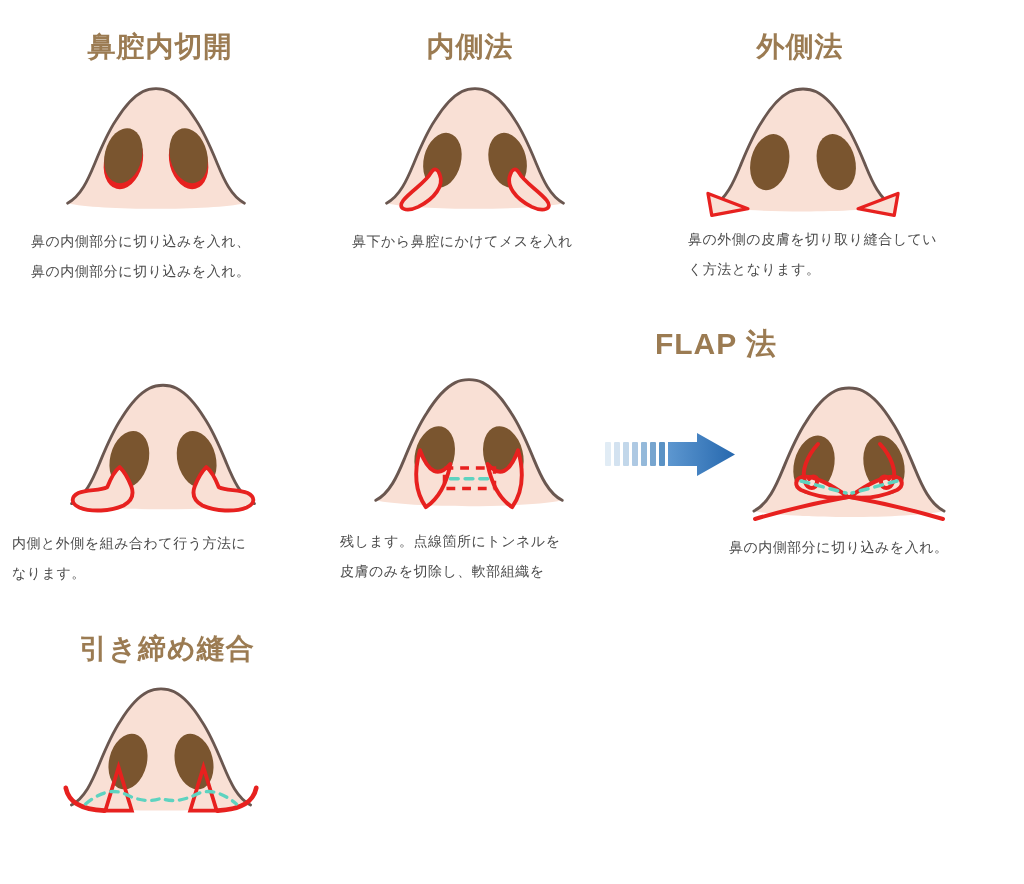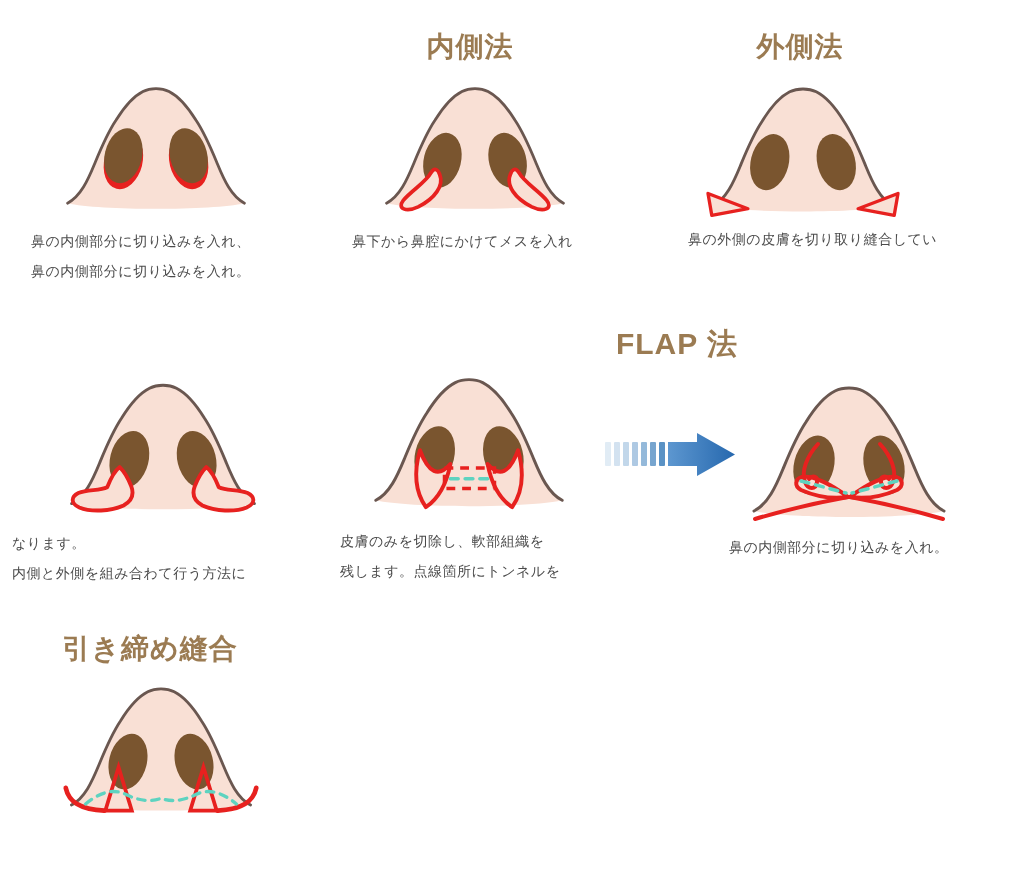--- a/index.html
+++ b/index.html
@@ -8,21 +8,21 @@
   }
   html,body{margin:0;padding:0;background:#fff;}
   .canvas{
     position:relative;width:1024px;height:884px;background:#fff;overflow:hidden;
     font-family:"Liberation Sans","DejaVu Sans",sans-serif;
   }
   .title{
     position:absolute;color:var(--title);font-size:28px;font-weight:700;
     text-align:center;letter-spacing:1px;white-space:nowrap;
   }
-  .title.flap{font-size:30px;letter-spacing:1px;}
+  .title.flap{font-size:30px;letter-spacing:1px;text-align:right;}
   .nose{position:absolute;}
   .desc{position:absolute;color:var(--text);font-size:14px;line-height:30px;
     letter-spacing:0.5px;white-space:nowrap;}
   .nose-body{fill:var(--skin);}
   .nose-outline{fill:none;stroke:var(--outline);stroke-width:3;stroke-linecap:round;}
   .nostril{fill:var(--nostril);}
   .red-fill{fill:var(--red);}
   .red-line{fill:none;stroke:var(--red);stroke-width:4;stroke-linecap:round;stroke-linejoin:round;}
   .red-arc{fill:none;stroke:var(--red);stroke-width:5;stroke-linecap:round;}
   .red-tri{fill:none;stroke:var(--red);stroke-width:4;stroke-linejoin:miter;}
@@ -47,20 +47,21 @@
         <path class="nose-outline" d="M 10 143 C 24 136 32 118 39 101 C 46 84 52 69 62 54 C 70 41 79 29 91 23 C 99 19 111 19 119 23 C 131 29 140 41 148 54 C 158 69 164 84 171 101 C 178 118 186 136 200 143"></path>
       </g>
       <g id="noseBase">
         <use href="#noseShell"></use>
         <ellipse class="nostril" cx="70" cy="97" rx="20" ry="30" transform="rotate(14 70 97)"></ellipse>
         <ellipse class="nostril" cx="140" cy="97" rx="20" ry="30" transform="rotate(-14 140 97)"></ellipse>
       </g>
     </defs>
   </svg>
 
+  <div class="title" style="left:40px;top:28px;width:240px">鼻腔内切開</div>
 
   <svg class="nose" style="left:58px;top:70px" width="196" height="149" viewBox="0 0 210 160">
     <use href="#noseShell"></use>
     <ellipse class="red-fill" cx="70" cy="98" rx="20.5" ry="30.5" transform="rotate(14 70 98)"></ellipse>
     <ellipse class="red-fill" cx="140" cy="98" rx="20.5" ry="30.5" transform="rotate(-14 140 98)"></ellipse>
     <ellipse class="nostril" cx="70" cy="92" rx="20" ry="30" transform="rotate(14 70 92)"></ellipse>
     <ellipse class="nostril" cx="140" cy="92" rx="20" ry="30" transform="rotate(-14 140 92)"></ellipse>
   </svg>
 
   <div class="desc" style="left:31px;top:226px">
@@ -87,51 +88,52 @@
   <svg class="nose" style="left:703px;top:70px" width="200" height="152" viewBox="0 0 210 160">
     <use href="#noseBase"></use>
     <path class="red-shape" style="stroke-width:3.5" d="M 5 130 L 47 146 L 9 153 Z"></path>
     <g transform="translate(210 0) scale(-1 1)">
       <path class="red-shape" style="stroke-width:3.5" d="M 5 130 L 47 146 L 9 153 Z"></path>
     </g>
   </svg>
 
   <div class="desc" style="left:688px;top:224px">
     <div>鼻の外側の皮膚を切り取り縫合してい</div>
+    <div>く方法となります。</div>
   </div>
 
 
   <svg class="nose" style="left:62px;top:366px" width="202" height="154" viewBox="0 0 210 160">
     <use href="#noseBase"></use>
     <path class="red-shape" d="M 47 126 C 51 116 56 108 60 105 C 64 109 69 117 72 125 C 75 133 73 140 64 145 C 51 151 30 152 18 147 C 9 143 9 136 17 132 C 27 128 39 130 47 126 Z"></path>
     <g transform="translate(210 0) scale(-1 1)">
       <path class="red-shape" d="M 47 126 C 51 116 56 108 60 105 C 64 109 69 117 72 125 C 75 133 73 140 64 145 C 51 151 30 152 18 147 C 9 143 9 136 17 132 C 27 128 39 130 47 126 Z"></path>
     </g>
   </svg>
 
   <div class="desc" style="left:12px;top:528px">
+    <div>内側と外側を組み合わて行う方法に</div>
     <div>なります。</div>
-    <div>内側と外側を組み合わて行う方法に</div>
   </div>
 
   <div class="title flap" style="left:577px;top:324px;width:200px">FLAP 法</div>
 
   <svg class="nose" style="left:366px;top:360px" width="206" height="157" viewBox="0 0 210 160">
     <use href="#noseBase"></use>
     <path class="red-shape" d="M 55 92 Q 45 127 61 150 Q 80 137 86 106 Q 68 127 55 92 Z"></path>
     <g transform="translate(210 0) scale(-1 1)">
       <path class="red-shape" d="M 55 92 Q 45 127 61 150 Q 80 137 86 106 Q 68 127 55 92 Z"></path>
     </g>
     <path class="red-dash" d="M 80 110 H 131 V 131 H 80 Z"></path>
     <path class="teal-dash" d="M 86 121 H 125"></path>
   </svg>
 
   <div class="desc" style="left:340px;top:526px">
+    <div>残します。点線箇所にトンネルを</div>
     <div>皮膚のみを切除し、軟部組織を</div>
-    <div>残します。点線箇所にトンネルを</div>
   </div>
 
   <svg class="arrow" style="left:604px;top:432px" width="132" height="45" viewBox="0 0 132 45">
     <rect x="1" y="10" width="6" height="24" rx="1" fill="var(--arrow)" opacity="0.14"></rect>
     <rect x="10" y="10" width="6" height="24" rx="1" fill="var(--arrow)" opacity="0.21"></rect>
     <rect x="19" y="10" width="6" height="24" rx="1" fill="var(--arrow)" opacity="0.29"></rect>
     <rect x="28" y="10" width="6" height="24" rx="1" fill="var(--arrow)" opacity="0.39"></rect>
     <rect x="37" y="10" width="6" height="24" rx="1" fill="var(--arrow)" opacity="0.51"></rect>
     <rect x="46" y="10" width="6" height="24" rx="1" fill="var(--arrow)" opacity="0.65"></rect>
     <rect x="55" y="10" width="6" height="24" rx="1" fill="var(--arrow)" opacity="0.79"></rect>
@@ -151,21 +153,21 @@
       <path class="red-line" d="M 11 151 C 45 141 82 133 104 129"></path>
       <path class="red-line" d="M 74 76 C 63 88 57 103 61 114 C 64 122 72 122 73 114 C 74 108 68 107 65 111"></path>
       <path class="teal-dash" d="M 57 113 L 102 125"></path>
     </g>
   </svg>
 
   <div class="desc" style="left:729px;top:532px">
     <div>鼻の内側部分に切り込みを入れ。</div>
   </div>
 
-  <div class="title" style="left:50px;top:630px;width:200px">引き締め縫合</div>
+  <div class="title" style="left:67px;top:630px;width:200px">引き締め縫合</div>
 
   <svg class="nose" style="left:62px;top:668px" width="198" height="155" viewBox="0 0 210 160">
     <use href="#noseBase"></use>
     <g>
       <path class="red-arc" d="M 4 125 C 7 139 18 148 45 149"></path>
       <path class="red-tri" d="M 46 149 L 60 103 L 74 149 Z"></path>
     </g>
     <g transform="translate(210 0) scale(-1 1)">
       <path class="red-arc" d="M 4 125 C 7 139 18 148 45 149"></path>
       <path class="red-tri" d="M 46 149 L 60 103 L 74 149 Z"></path>

